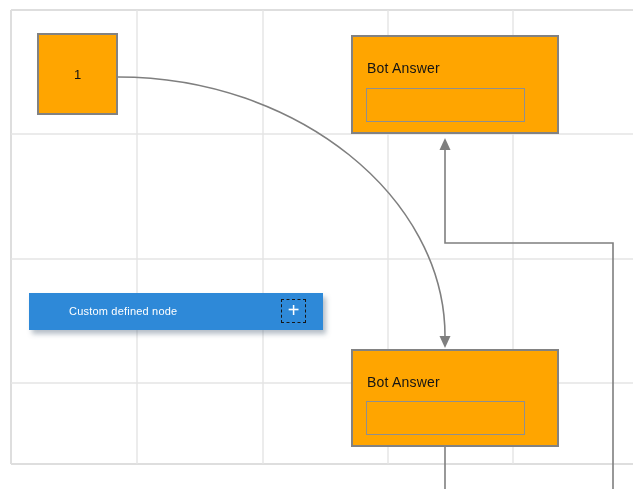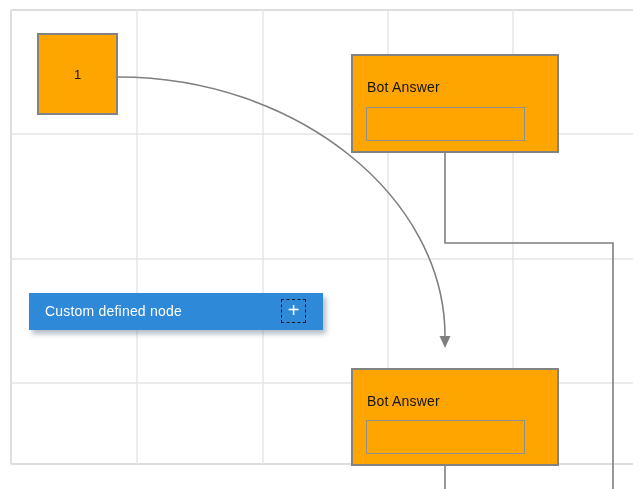--- a/index.html
+++ b/index.html
@@ -3,30 +3,30 @@
 <meta charset="utf-8">
 <style>
   html,body{margin:0;padding:0;background:#ffffff;}
   body{font-family:"Liberation Sans",sans-serif;}
   .stage{position:relative;width:633px;height:489px;overflow:hidden;background:#ffffff;}
   .layer{position:absolute;left:0;top:0;width:633px;height:489px;}
   .node{position:absolute;box-sizing:border-box;}
   .orange-node{background:#FFA500;border:2px solid #828282;}
   .node1{left:37px;top:33px;width:81px;height:82px;display:flex;align-items:center;justify-content:center;
          font-size:13px;color:#121212;}
-  .bot-node{left:351px;width:208px;height:99px;margin-top:19px;}
+  .bot-node{left:351px;width:208px;height:99px;}
   .bot-top{top:35px;}
   .bot-bottom{top:349px;height:98px;}
   .bot-title{position:absolute;left:14px;top:23px;font-size:14px;color:#141414;letter-spacing:.2px;}
   .bot-input{position:absolute;left:13px;top:51px;width:159px;height:34px;box-sizing:border-box;
              border:1px solid #8f8f8f;background:transparent;}
   .bot-bottom .bot-input{top:50px;}
   .custom-node{left:29px;top:293px;width:294px;height:37px;background:#2E89D8;
                box-shadow:3px 4px 5px rgba(90,110,130,0.45);}
-  .custom-label{display:block;padding-left:16px;line-height:37px;font-size:14px;color:#ffffff;letter-spacing:.2px;}
+  .custom-label{display:block;padding-left:40px;line-height:37px;font-size:11px;color:#ffffff;letter-spacing:.2px;}
   .plus-btn{position:absolute;right:17px;top:6px;width:25px;height:24px;box-sizing:border-box;
             border:1.5px dashed #161616;display:flex;align-items:center;justify-content:center;
             background:transparent;cursor:pointer;padding:0;}
   .plus-glyph{color:#ffffff;font-size:20px;font-weight:400;line-height:1;transform:translateY(-1px);}
 </style>
 </head>
 <body>
 
 <div class="stage">
 

